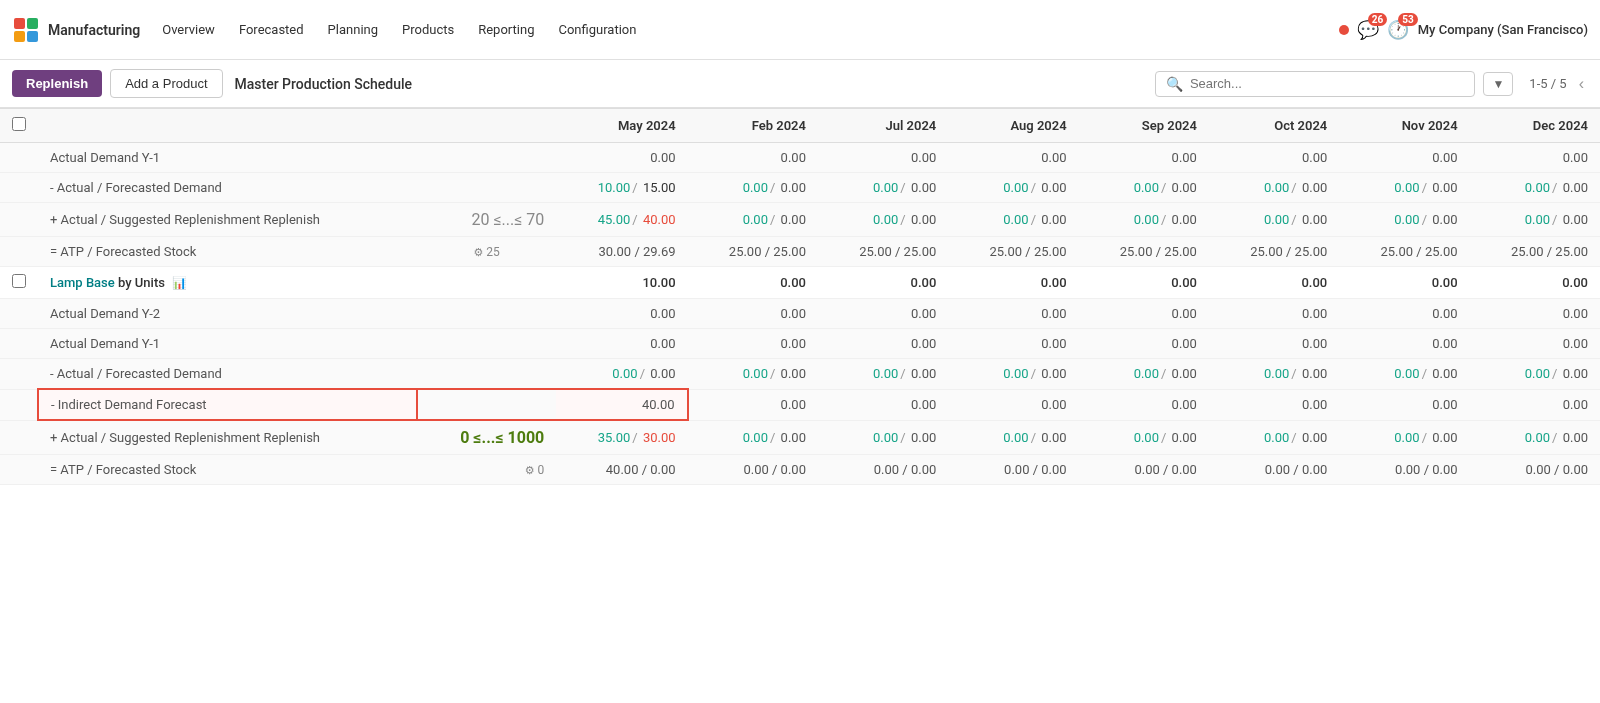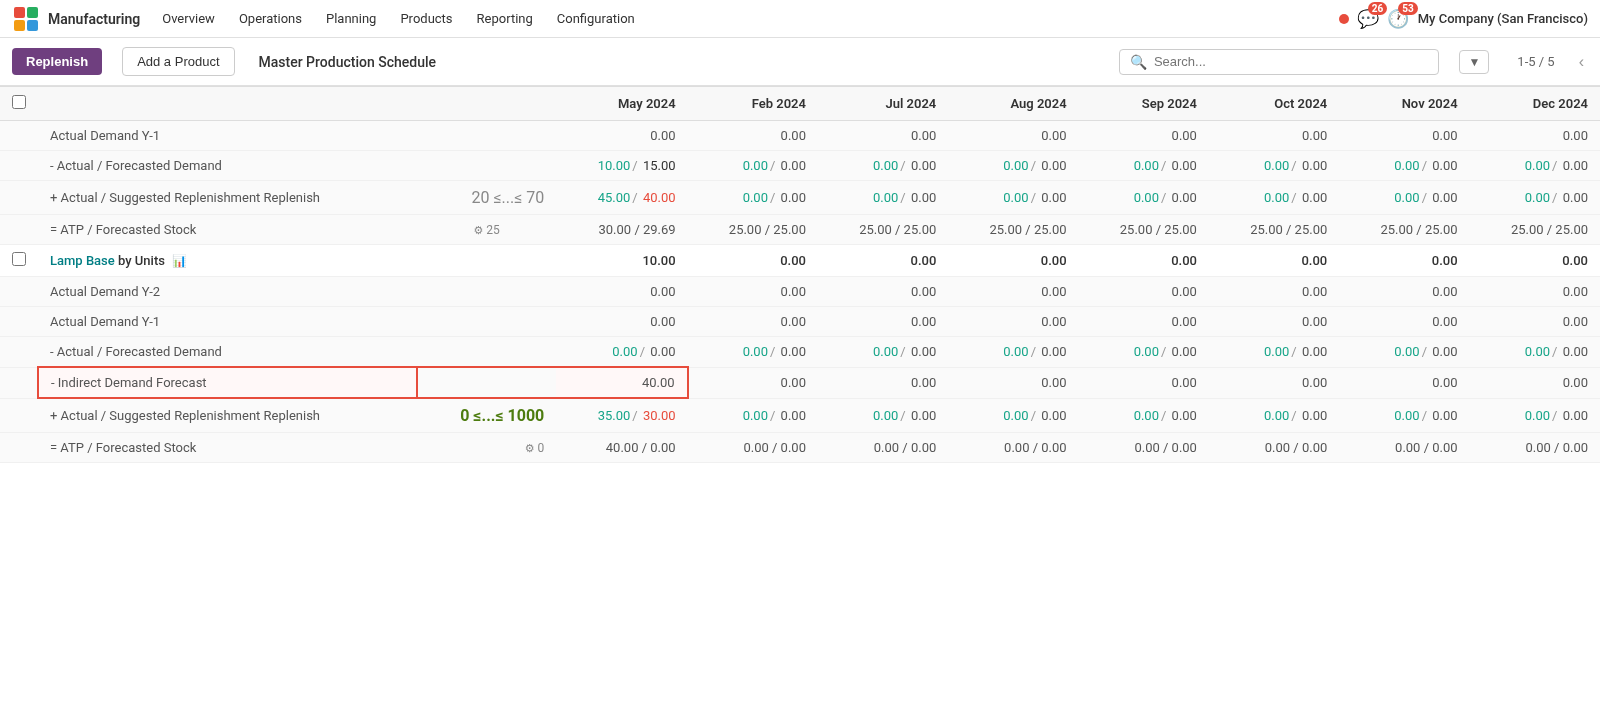--- a/index.html
+++ b/index.html
@@ -2,21 +2,21 @@
 <html><head>
   <meta charset="utf-8">
   <style>
     * { box-sizing: border-box; margin: 0; padding: 0; }
     body { font-family: -apple-system, BlinkMacSystemFont, 'Segoe UI', Roboto, sans-serif; font-size: 13px; background: #fff; color: #333; }
 
     
     .top-nav {
       display: flex;
       align-items: center;
-      height: 38px;
+      height: 60px;
       background: #fff;
       border-bottom: 1px solid #e0e0e0;
       padding: 0 12px;
       gap: 4px;
     }
     .nav-logo {
       width: 28px;
       height: 28px;
       margin-right: 4px;
       flex-shrink: 0;
@@ -77,21 +77,21 @@
     }
 
     
     .toolbar {
       display: flex;
       align-items: center;
       height: 48px;
       padding: 0 12px;
       background: #fff;
       border-bottom: 1px solid #e0e0e0;
-      gap: 20px;
+      gap: 8px;
     }
     .btn-replenish {
       background: #6f3f7f;
       color: #fff;
       border: none;
       border-radius: 4px;
       padding: 6px 14px;
       font-size: 13px;
       font-weight: 600;
       cursor: pointer;
@@ -239,21 +239,21 @@
   <div class="nav-logo">
     <svg width="28" height="28" viewBox="0 0 28 28">
       <rect x="2" y="2" width="11" height="11" rx="2" fill="#e74c3c"></rect>
       <rect x="15" y="2" width="11" height="11" rx="2" fill="#27ae60"></rect>
       <rect x="2" y="15" width="11" height="11" rx="2" fill="#f39c12"></rect>
       <rect x="15" y="15" width="11" height="11" rx="2" fill="#3498db"></rect>
     </svg>
   </div>
   <span class="nav-app-name">Manufacturing</span>
   <span class="nav-menu-item">Overview</span>
-  <span class="nav-menu-item">Operations</span>
+  <span class="nav-menu-item">Forecasted</span>
   <span class="nav-menu-item">Planning</span>
   <span class="nav-menu-item">Products</span>
   <span class="nav-menu-item">Reporting</span>
   <span class="nav-menu-item">Configuration</span>
   <div class="nav-spacer"></div>
   <div class="nav-right">
     <div class="nav-dot"></div>
     <div class="nav-badge">
       <span class="badge-icon">💬</span>
       <span class="badge-count">26</span>

